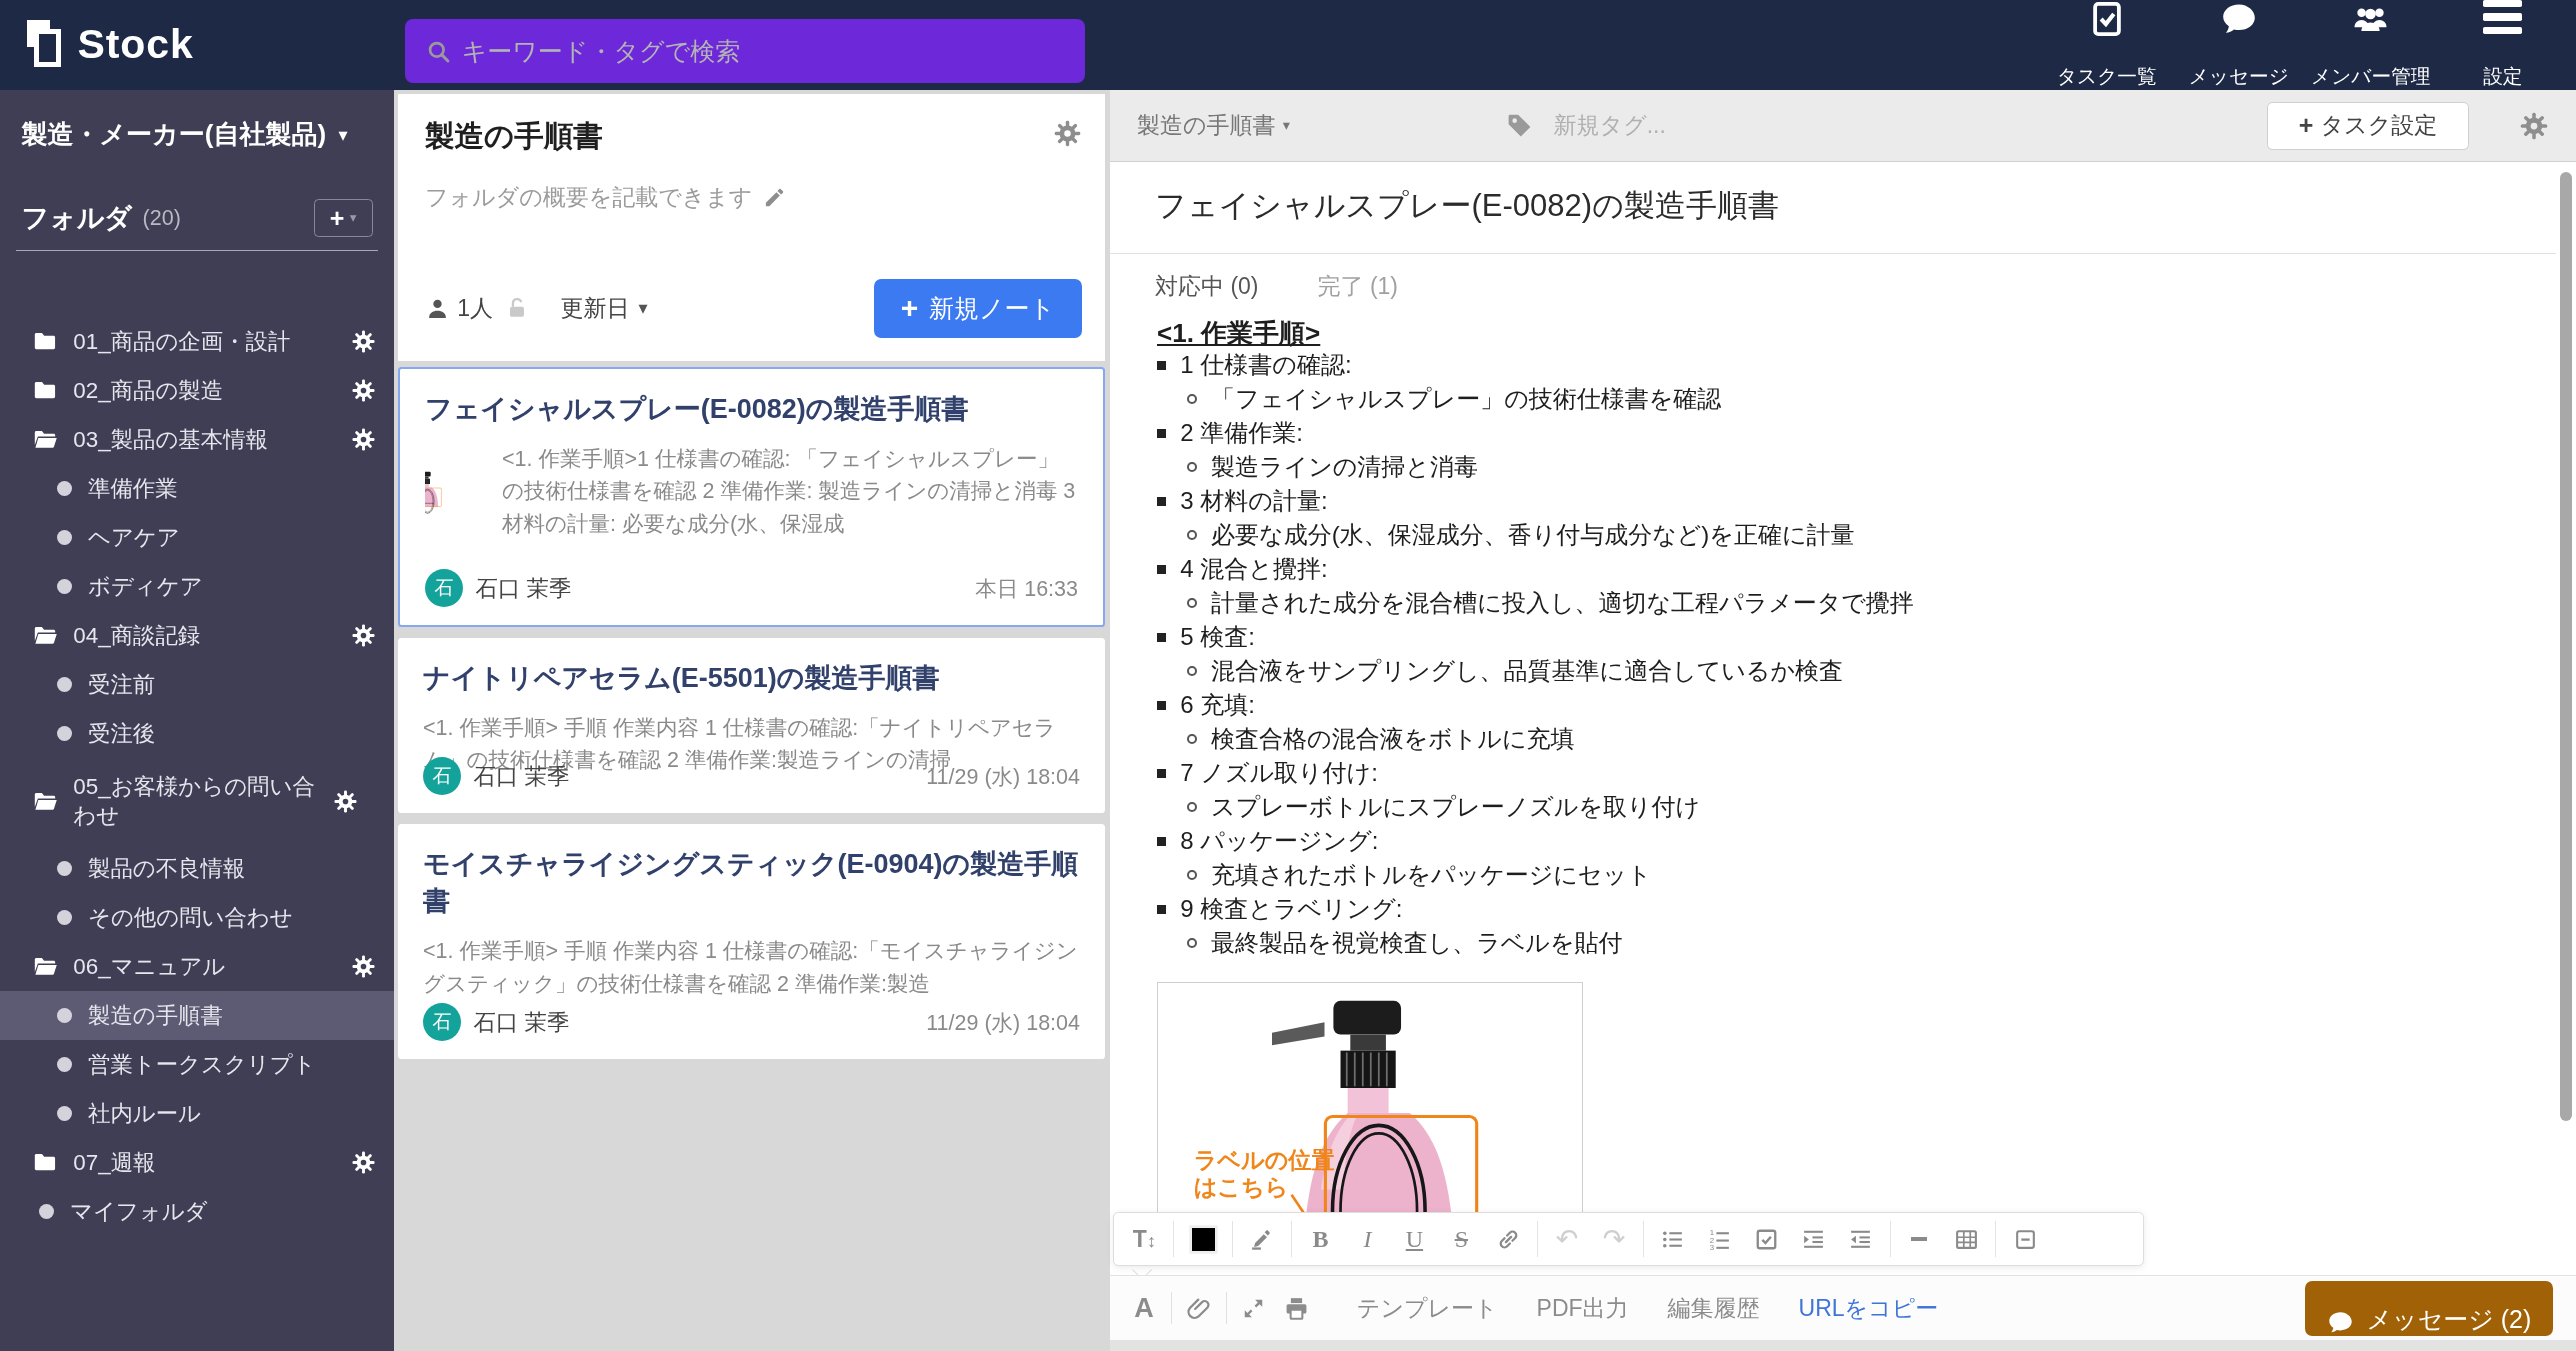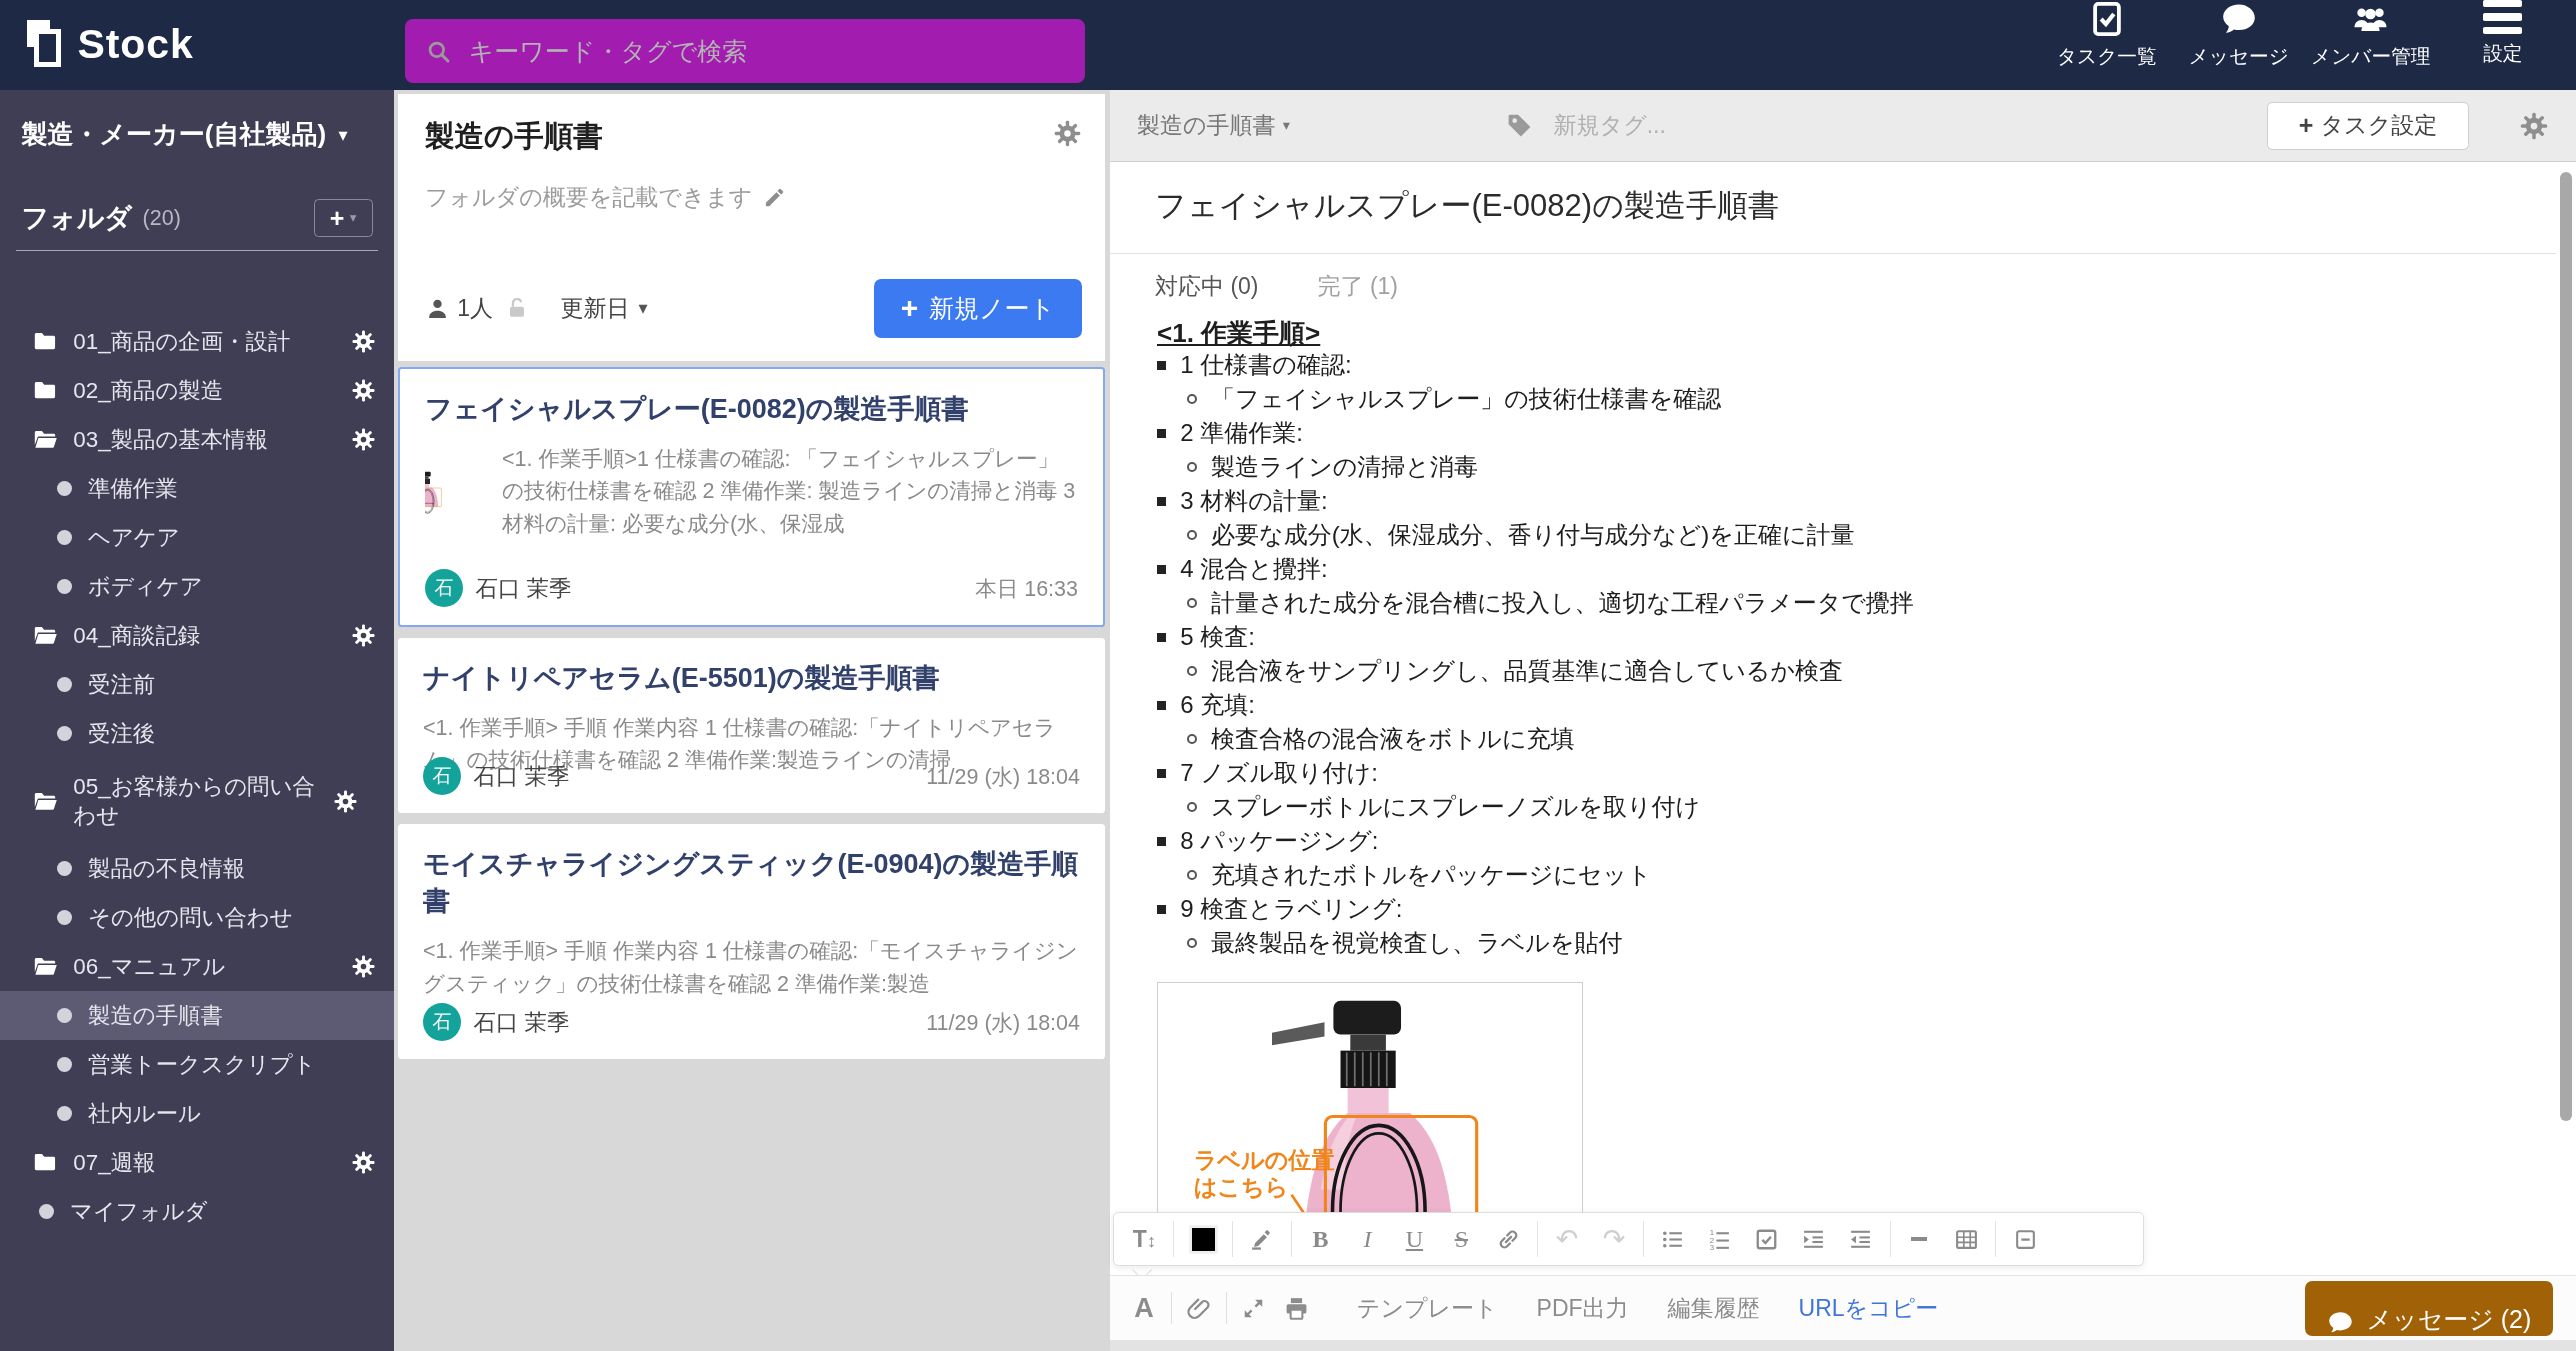--- a/index.html
+++ b/index.html
@@ -8,26 +8,26 @@
   #app { position:relative; width:2576px; height:1352px; }
   .ic { display:inline-block; vertical-align:middle; fill:currentColor; }
 
   
   .topbar { position:absolute; left:0; top:0; width:2576px; height:90px; background:#1d2945; z-index:30; }
   .logo { position:absolute; left:27px; top:19.7px; display:flex; align-items:center; gap:12.5px; color:#fff; }
   .logo-mark { position:relative; width:38px; height:50px; }
   .logo-mark .lm-a { position:absolute; left:0; top:0; width:23px; height:27px; background:#fff; }
   .logo-mark .lm-b { position:absolute; left:7.2px; top:9px; width:27px; height:38px; border:5.4px solid #fff; background:#1d2945; }
   .logo-text { font-size:41px; font-weight:800; letter-spacing:0.9px; }
-  .searchbox { position:absolute; left:405px; top:19px; width:680px; height:64px; background:#a21caf; border-radius:8px;
-               display:flex; align-items:center; padding:0 19.7px; gap:17px; }
+  .searchbox { position:absolute; left:405px; top:19px; width:680px; height:64px; background:#6d28d9; border-radius:8px;
+               display:flex; align-items:center; padding:0 19.7px; gap:10px; }
   .searchbox .ph { color:#b4b4b4; font-size:25px; }
   .search-glyph { color:#9a9a9a; }
   .topnav { position:absolute; right:7.2px; top:0; height:90px; display:flex; align-items:center; }
-  .topnav-item { width:132px; height:90px; display:flex; flex-direction:column; align-items:center; justify-content:flex-start; gap:5.4px; color:#fff; cursor:pointer; }
+  .topnav-item { width:132px; height:90px; display:flex; flex-direction:column; align-items:center; justify-content:space-between; gap:5.4px; color:#fff; cursor:pointer; }
   .topnav-item .lbl { font-size:19.7px; color:#fff; }
   .hamb { display:flex; flex-direction:column; gap:6.3px; }
   .hamb span { display:block; width:39px; height:7.2px; background:#fff; border-radius:1.8px; }
 
   
   .sidebar { position:absolute; left:0; top:90px; width:394px; height:1262px; background:#403e54; z-index:20; }
   .workspace { display:flex; align-items:center; gap:12.5px; padding:27px 21.5px 9px 21.5px; color:#fff; font-size:26px; font-weight:700; }
   .caret { font-size:18px; line-height:1; }
   .folders-head { display:flex; align-items:center; margin:38px 16px 0 16px; padding:0 5.4px 12.5px 5.4px; border-bottom:1.8px solid #a9a8b6; }
   .folders-title { color:#fff; font-size:27px; font-weight:700; }

